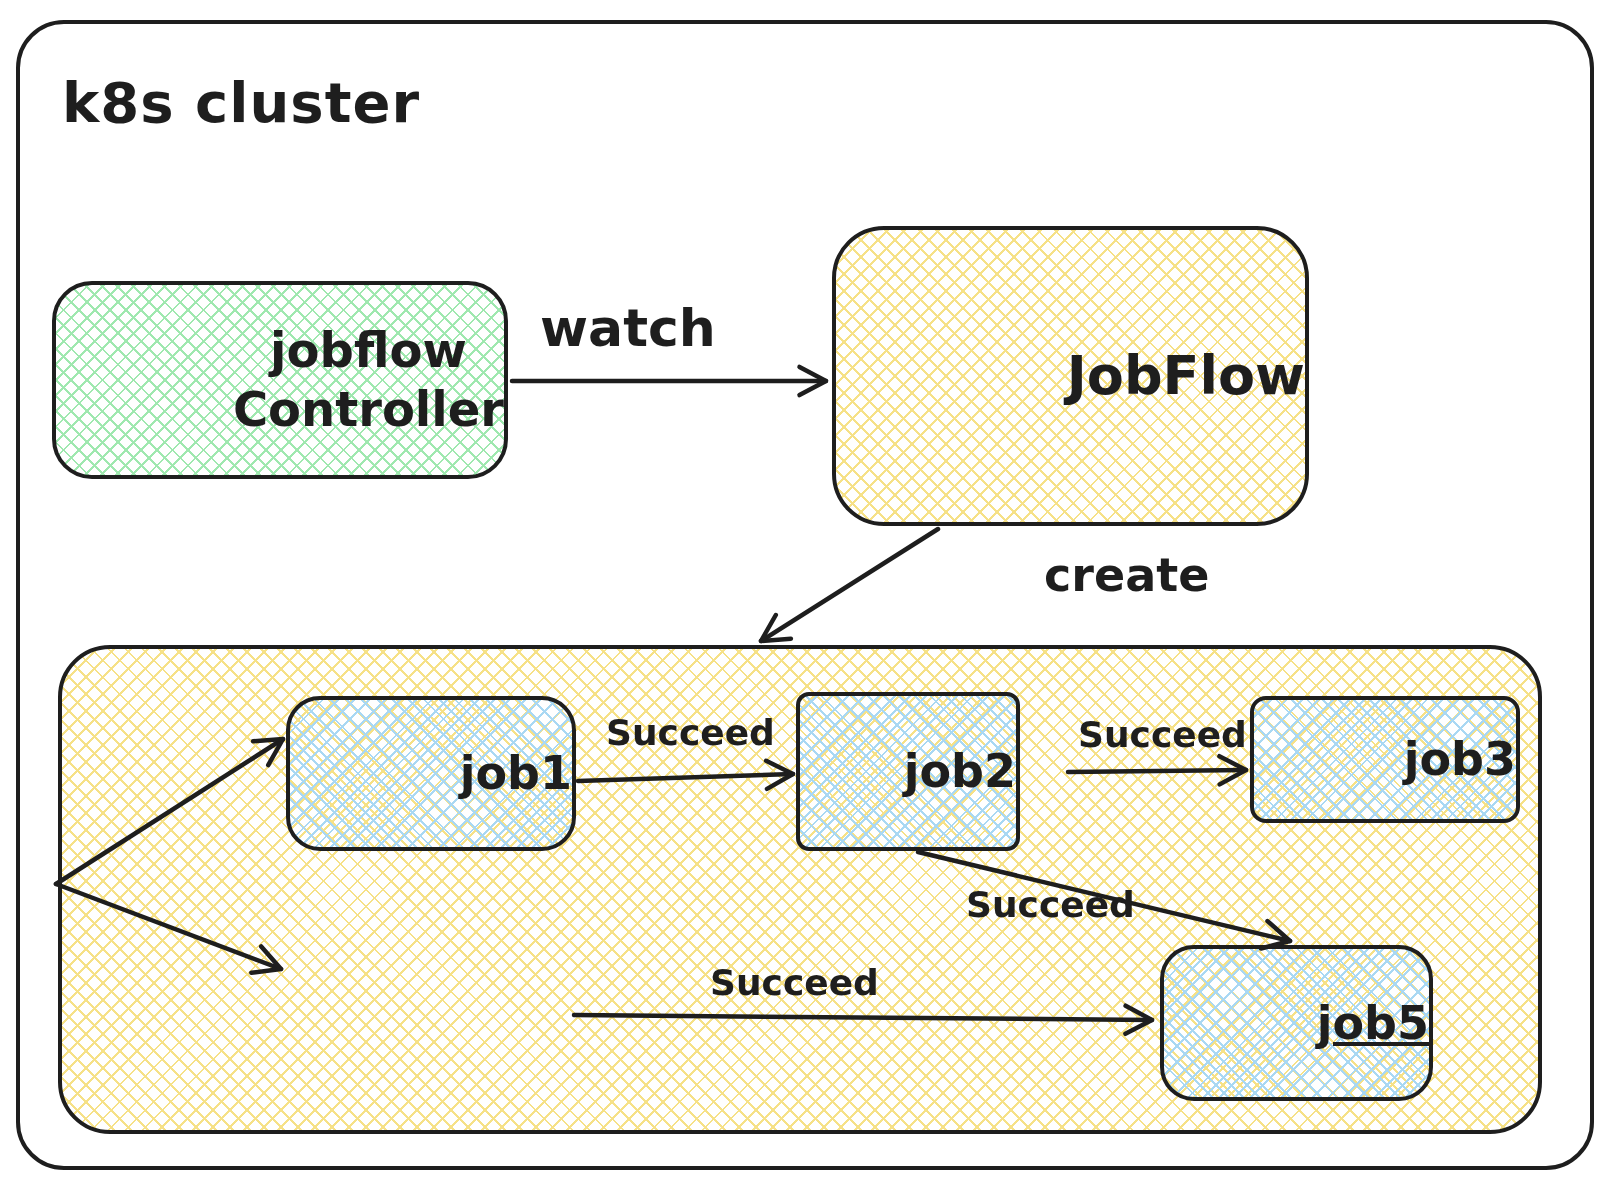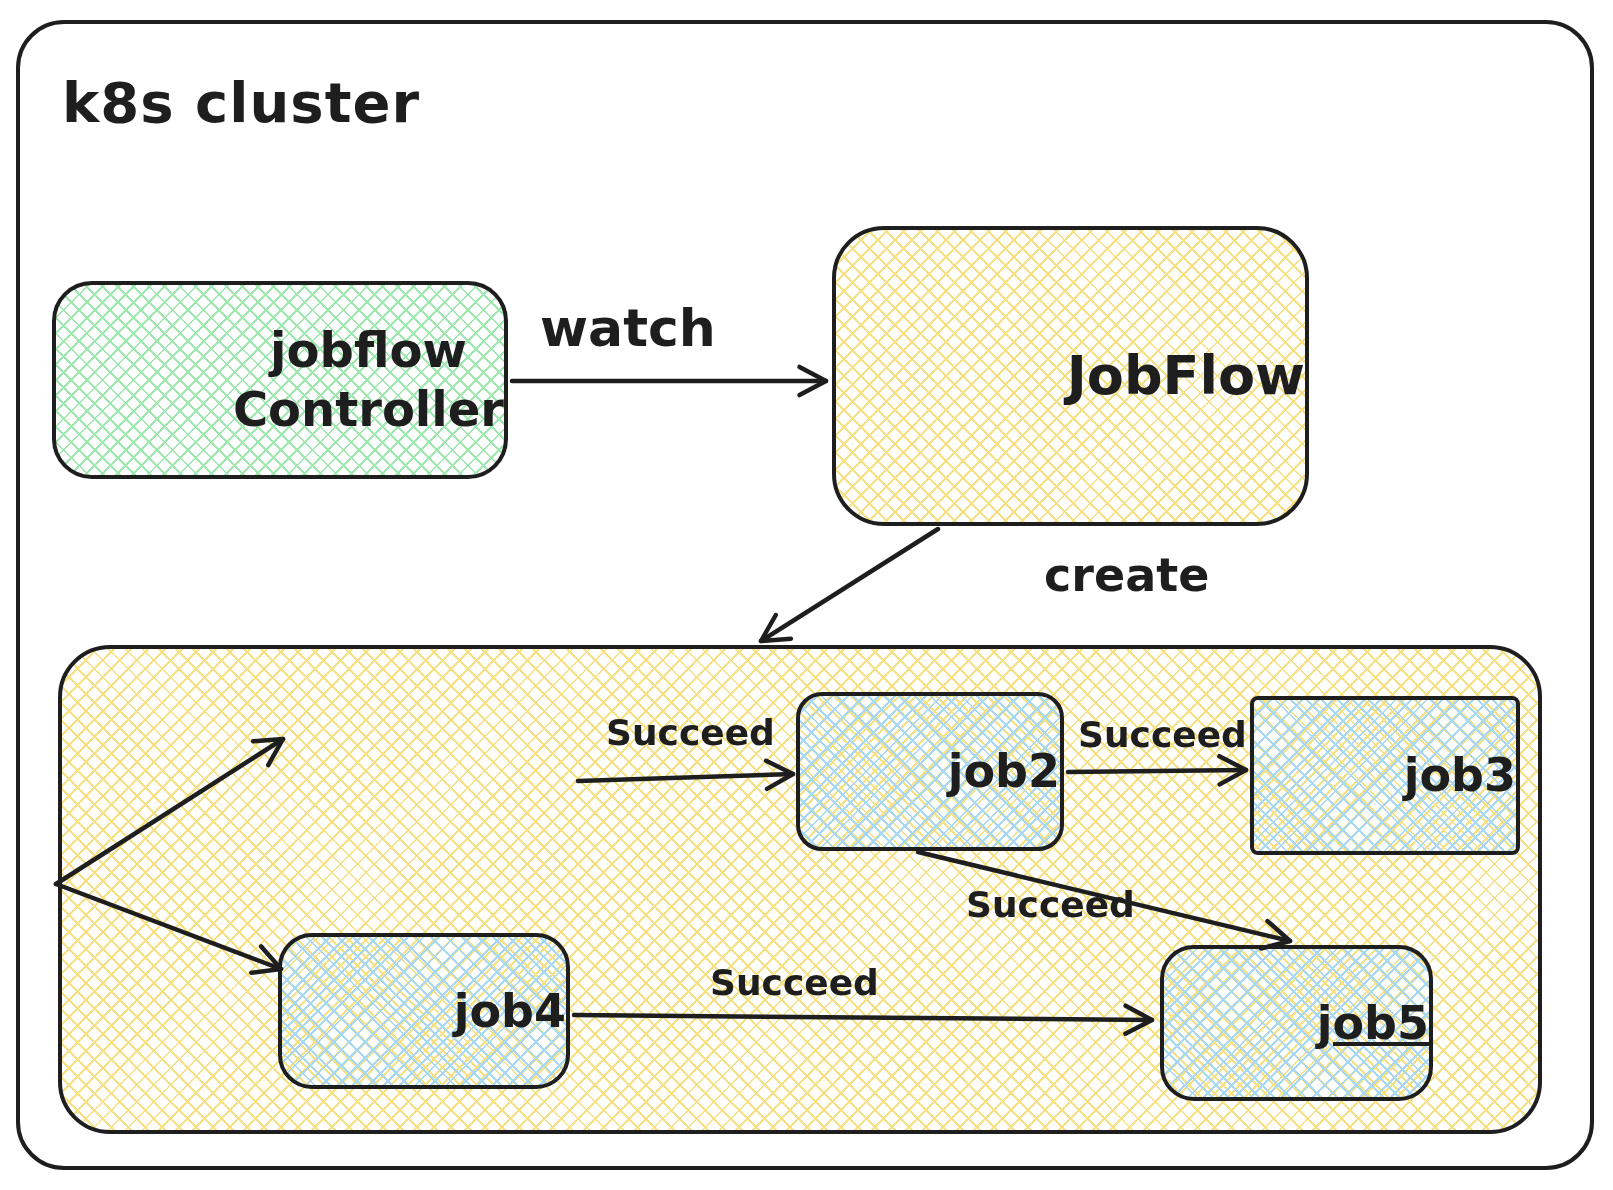--- a/index.html
+++ b/index.html
@@ -75,22 +75,22 @@
     stroke-linejoin:round;
   }
   
   #outer-box{left:16px;top:20px;width:1578px;height:1150px;border-radius:48px;}
   #node-controller{left:52px;top:281px;width:456px;height:198px;border-radius:40px;}
   #node-controller .node-label{font-size:48px;}
   #node-jobflow{left:832px;top:226px;width:477px;height:300px;border-radius:52px;}
   #node-jobflow .node-label{font-size:54px;}
   #jobs-container{left:58px;top:645px;width:1484px;height:489px;border-radius:52px;}
   #node-job1{left:286px;top:696px;width:290px;height:155px;border-radius:34px;}
-  #node-job2{left:796px;top:692px;width:268px;height:159px;border-radius:26px;}
-  #node-job3{left:1250px;top:696px;width:270px;height:159px;border-radius:8px;padding-left:40px;}
+  #node-job2{left:796px;top:692px;width:224px;height:159px;border-radius:13px;}
+  #node-job3{left:1250px;top:696px;width:270px;height:127px;border-radius:16px;padding-left:40px;}
   #node-job4{left:278px;top:933px;width:292px;height:156px;border-radius:34px;}
   #node-job5{left:1160px;top:945px;width:273px;height:156px;border-radius:34px;text-decoration:underline;}
   .job-label{font-size:46px;}
   #label-watch{left:540px;top:298px;font-size:52px;}
   #label-create{left:1044px;top:548px;font-size:46px;}
   #label-succeed-1{left:606px;top:712px;font-size:36px;}
   #label-succeed-2{left:1078px;top:714px;font-size:36px;}
   #label-succeed-3{left:966px;top:884px;font-size:36px;}
   #label-succeed-4{left:710px;top:962px;font-size:36px;}
 </style>
@@ -106,28 +106,28 @@
     <span class="node-label">jobflow
 Controller</span>
   </div>
 
   <div class="box node hatch-yellow" id="node-jobflow">
     <span class="node-label">JobFlow</span>
   </div>
 
   <div class="box hatch-yellow" id="jobs-container"></div>
 
+  <div class="box node hatch-blue" id="node-job1">
+    <span class="node-label job-label">job1</span>
+  </div>
   <div class="box node hatch-blue" id="node-job2">
     <span class="node-label job-label">job2</span>
   </div>
   <div class="box node hatch-blue" id="node-job3">
     <span class="node-label job-label">job3</span>
-  </div>
-  <div class="box node hatch-blue" id="node-job4">
-    <span class="node-label job-label">job4</span>
   </div>
   <div class="box node hatch-blue" id="node-job5">
     <span class="node-label job-label">job5</span>
   </div>
 
   <svg class="edges" width="1613" height="1190" viewBox="0 0 1613 1190">
     <g>
       <path d="M512,381 L826,381"></path>
       <path d="M799.5,366.9 L826,381 L799.5,395.1"></path>
     </g>

